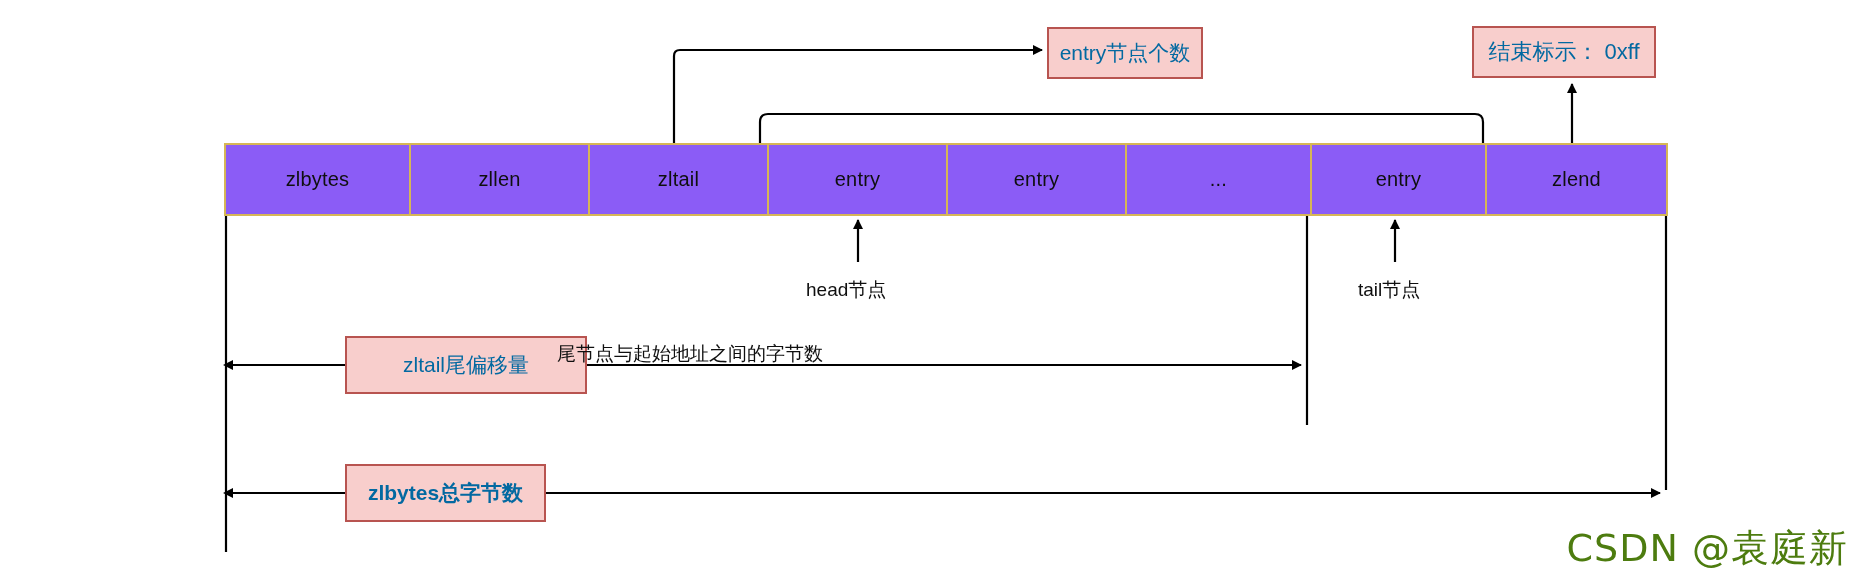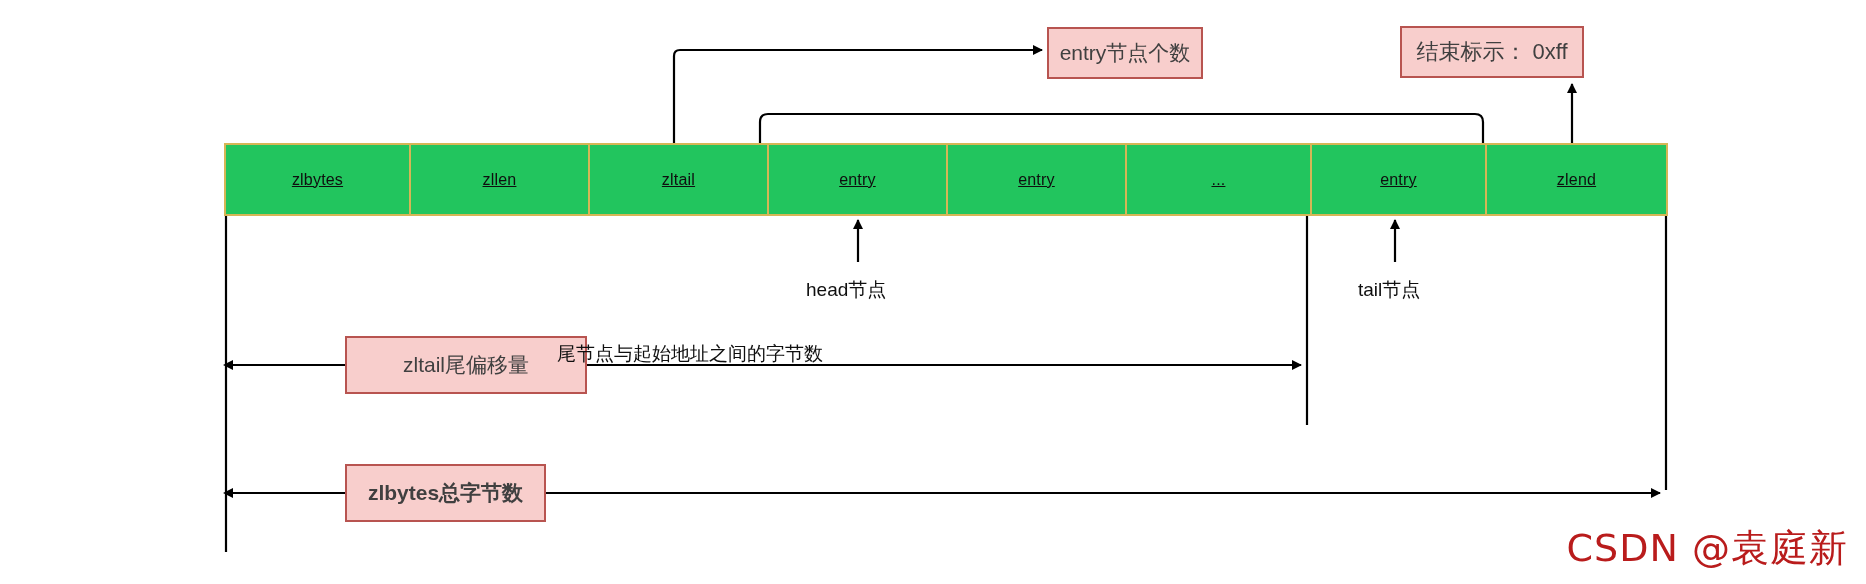--- a/index.html
+++ b/index.html
@@ -37,54 +37,53 @@
     box-sizing: border-box;
     border: 2px solid #d6b656;
     background: #fdf3d5;
   }
   .zl-cell {
     box-sizing: border-box;
     border-right: 2px solid #d6b656;
     display: flex;
     align-items: center;
     justify-content: center;
-    font-size: 16px;
+    font-size: 20px;
     color: #0f0f0f;
     letter-spacing: .2px;
-    background: #22c55e;
-    text-decoration: underline;
+    background: #8b5cf6;
   }
   .zl-cell:last-child { border-right: none; }
   .zl-cell.w-zlbytes { width: 186px; }
   .zl-cell.w-zltail  { width: 180px; }
   .zl-cell.w-zllen   { width: 180px; }
   .zl-cell.w-entry1  { width: 180px; }
   .zl-cell.w-entry2  { width: 180px; }
   .zl-cell.w-dots    { width: 186px; }
   .zl-cell.w-entry3  { width: 176px; }
   .zl-cell.w-zlend   { width: 180px; }
 
   
   .callout {
     position: absolute;
     box-sizing: border-box;
     background: #f8cecc;
     border: 2px solid #b85450;
     display: flex;
     align-items: center;
     justify-content: center;
-    color: #404040;
+    color: #0369a1;
     font-size: 21px;
     white-space: nowrap;
   }
   #callout-entry-count {
     left: 1047px; top: 27px; width: 156px; height: 52px;
   }
   #callout-end-flag {
-    left: 1400px; top: 26px; width: 184px; height: 52px;
+    left: 1472px; top: 26px; width: 184px; height: 52px;
     font-size: 22px;
   }
   #callout-zltail-offset {
     left: 345px; top: 336px; width: 242px; height: 58px;
     font-size: 21px;
   }
   #callout-zlbytes-total {
     left: 345px; top: 464px; width: 201px; height: 58px;
     font-size: 21px;
     font-weight: bold;
@@ -100,21 +99,21 @@
   #label-head-node { left: 806px; top: 270px; font-size: 19px; }
   #label-tail-node { left: 1358px; top: 270px; font-size: 19px; }
   #label-tail-offset-desc { left: 557px; top: 334px; font-size: 19px; }
 
   
   #watermark {
     position: absolute;
     right: 18px;
     bottom: 10px;
     font-size: 38px;
-    color: #b91c1c;
+    color: #4d7c0f;
     letter-spacing: 1px;
     white-space: nowrap;
     font-family: "DejaVu Sans", sans-serif;
   }
 </style>
 </head>
 <body>
 
 <div id="stage">
 

